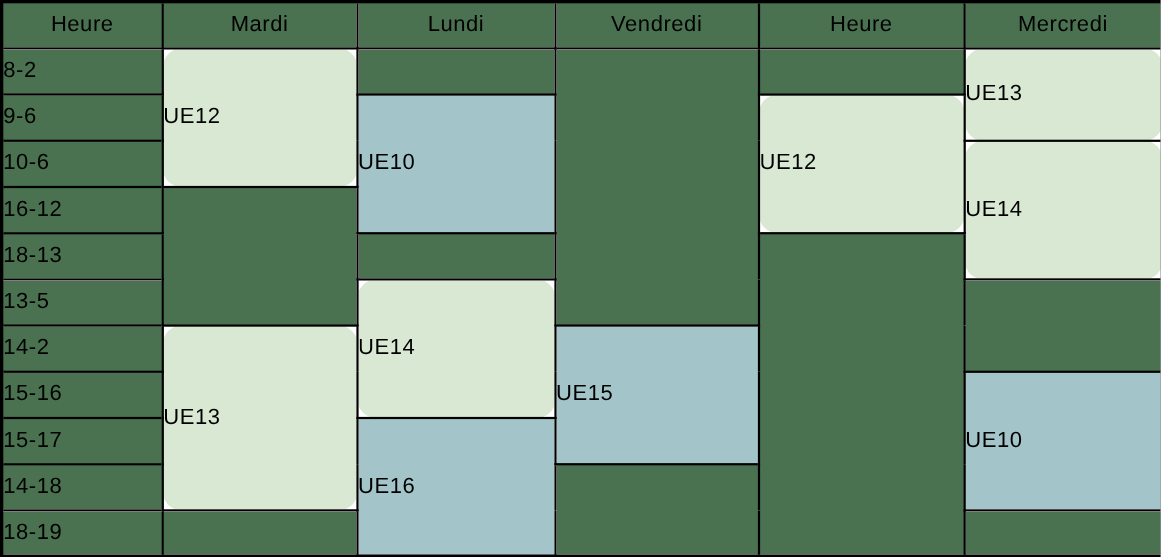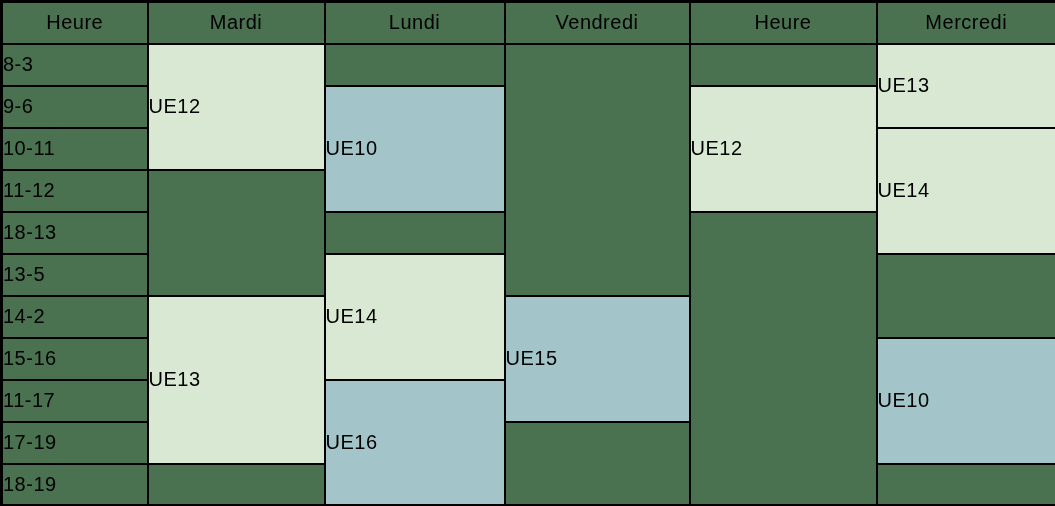--- a/index.html
+++ b/index.html
@@ -23,21 +23,21 @@
     padding: 0;
     font-size: 20px;
     font-weight: 400;
     letter-spacing: 0.5px;
     overflow: hidden;
   }
   table.timetable tr { height: 42px; }
   .head  { background: var(--header-cell, #4a7150); }
   .time  { background: var(--empty-cell, #4a7150); }
   .empty { background: var(--empty-cell, #4a7150); }
-  .green { background: var(--course-light-green, #d9e8d2); }
+  .green { background: var(--course-light-green, #d9e8d2); border-radius: 17px; }
   .blue  { background: var(--course-light-blue, #a3c4c9); }
 </style>
 </head>
 <body>
 
 <table class="timetable">
   <colgroup>
     <col style="width:146px">
     <col style="width:177px">
     <col style="width:180px">
@@ -50,41 +50,41 @@
       <tr>
     <th class="head">Heure</th>
     <th class="head">Mardi</th>
     <th class="head">Lundi</th>
     <th class="head">Vendredi</th>
     <th class="head">Heure</th>
     <th class="head">Mercredi</th>
   </tr>
 
   <tr>
-    <td class="time">8-3</td>
+    <td class="time">8-2</td>
     <td class="green" rowspan="3">UE12</td>
     <td class="empty"></td>
     <td class="empty" rowspan="6"></td>
     <td class="empty"></td>
     <td class="green" rowspan="2">UE13</td>
   </tr>
 
   <tr>
     <td class="time">9-6</td>
     <td class="blue" rowspan="3">UE10</td>
     <td class="green" rowspan="3">UE12</td>
   </tr>
 
   <tr>
-    <td class="time">10-11</td>
+    <td class="time">10-6</td>
     <td class="green" rowspan="3">UE14</td>
   </tr>
 
   <tr>
-    <td class="time">11-12</td>
+    <td class="time">16-12</td>
     <td class="empty" rowspan="3"></td>
   </tr>
 
   <tr>
     <td class="time">18-13</td>
     <td class="empty"></td>
     <td class="empty" rowspan="7"></td>
   </tr>
 
   <tr>
@@ -98,26 +98,26 @@
     <td class="green" rowspan="4">UE13</td>
     <td class="blue" rowspan="3">UE15</td>
   </tr>
 
   <tr>
     <td class="time">15-16</td>
     <td class="blue" rowspan="3">UE10</td>
   </tr>
 
   <tr>
-    <td class="time">11-17</td>
+    <td class="time">15-17</td>
     <td class="blue" rowspan="3">UE16</td>
   </tr>
 
   <tr>
-    <td class="time">17-19</td>
+    <td class="time">14-18</td>
     <td class="empty" rowspan="2"></td>
   </tr>
 
   <tr>
     <td class="time">18-19</td>
     <td class="empty"></td>
     <td class="empty"></td>
   </tr>
 </tbody>
   </table>

